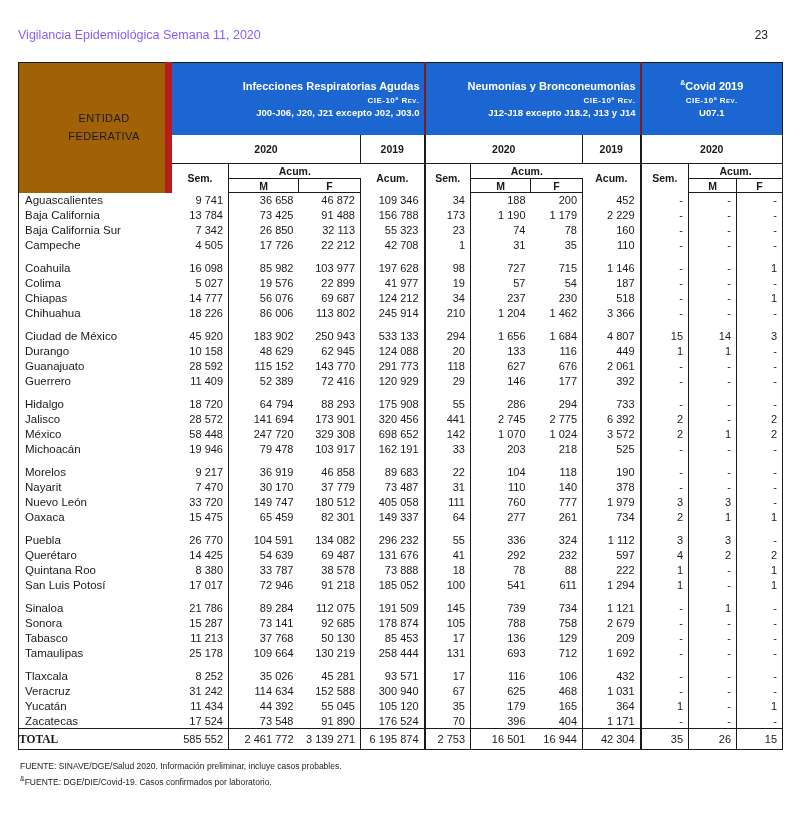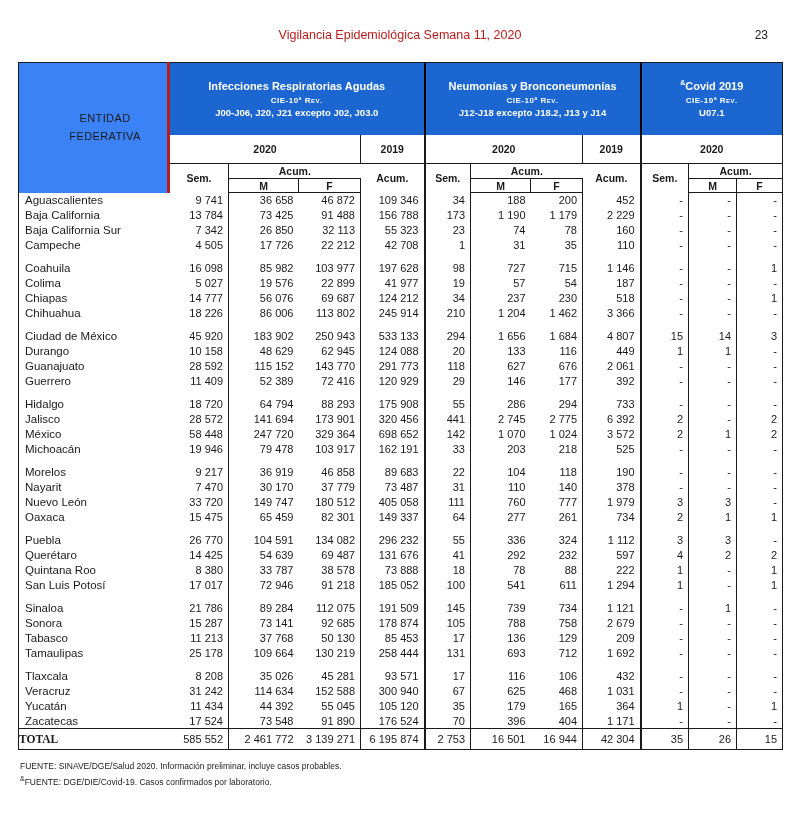--- a/index.html
+++ b/index.html
@@ -1,32 +1,32 @@
 <!DOCTYPE html>
 <html><head>
 <meta charset="utf-8">
 <style>
   html,body{margin:0;padding:0;background:#ffffff;}
   body{width:800px;height:840px;font-family:"Liberation Sans",sans-serif;color:#1a1a1a;overflow:hidden;}
   .page{position:relative;width:800px;height:840px;box-sizing:border-box;padding:28px 18px 0 18px;}
 
   .top-header{position:relative;height:18px;margin-bottom:16px;}
-  .running-title{text-align:center;font-size:12.5px;color:#b91c1c;}
+  .running-title{text-align:left;font-size:12.5px;color:#8b5cf6;}
   .page-number{position:absolute;right:14px;top:0;font-size:12px;color:#222;}
 
   .table-title{text-align:center;font-weight:bold;font-size:12px;line-height:1.35;margin-bottom:8px;color:#111;}
 
   table.data-table{border-collapse:collapse;table-layout:fixed;width:764px;border:1.5px solid #1a1a1a;}
   table.data-table td, table.data-table th{box-sizing:border-box;overflow:hidden;white-space:nowrap;}
 
   
-  th.entity-head{background:#3b82f6;font-weight:normal;font-size:11px;letter-spacing:.4px;line-height:1.6;
-    text-align:center;vertical-align:middle;border-right:3px solid #b91c1c;padding-left:25px;}
+  th.entity-head{background:#a16207;font-weight:normal;font-size:11px;letter-spacing:.4px;line-height:1.6;
+    text-align:center;vertical-align:middle;border-right:7px solid #b91c1c;padding-left:25px;}
   th.blue{background:#1b66d1;color:#fff;vertical-align:middle;text-align:center;height:72px;padding:2px 4px;}
-  th.blue.gb{border-right:2px solid #000000;}
+  th.blue.gb{border-right:2px solid #7f1d1d;text-align:right;}
   .g-title{font-size:11px;font-weight:bold;line-height:1.5;}
   .g-rev{font-size:8px;font-weight:bold;font-variant:small-caps;letter-spacing:.5px;line-height:1.4;}
   .g-codes{font-size:9.5px;font-weight:bold;line-height:1.4;}
   sup{font-size:7px;}
 
   tr.sub th{background:#fff;font-size:10.5px;font-weight:bold;text-align:center;vertical-align:middle;padding:0;}
   tr.y th{height:29px;}
   tr.sa th{height:15px;}
   tr.mf th{height:14px;border-bottom:1.5px solid #1a1a1a;}
   th.bb{border-bottom:1px solid #1a1a1a;}
@@ -356,21 +356,21 @@
           <td class="num c6">2 775</td>
           <td class="num c7">6 392</td>
           <td class="num c8">2</td>
           <td class="num c9">-</td>
           <td class="num c10">2</td>
         </tr>
         <tr>
           <td class="entity">México</td>
           <td class="num c0">58 448</td>
           <td class="num c1">247 720</td>
-          <td class="num c2">329 364</td>
+          <td class="num c2">329 308</td>
           <td class="num c3">698 652</td>
           <td class="num c4">142</td>
           <td class="num c5">1 070</td>
           <td class="num c6">1 024</td>
           <td class="num c7">3 572</td>
           <td class="num c8">2</td>
           <td class="num c9">1</td>
           <td class="num c10">2</td>
         </tr>
         <tr>
@@ -606,21 +606,21 @@
           <td class="num c4"></td>
           <td class="num c5"></td>
           <td class="num c6"></td>
           <td class="num c7"></td>
           <td class="num c8"></td>
           <td class="num c9"></td>
           <td class="num c10"></td>
         </tr>
         <tr>
           <td class="entity">Tlaxcala</td>
-          <td class="num c0">8 208</td>
+          <td class="num c0">8 252</td>
           <td class="num c1">35 026</td>
           <td class="num c2">45 281</td>
           <td class="num c3">93 571</td>
           <td class="num c4">17</td>
           <td class="num c5">116</td>
           <td class="num c6">106</td>
           <td class="num c7">432</td>
           <td class="num c8">-</td>
           <td class="num c9">-</td>
           <td class="num c10">-</td>

